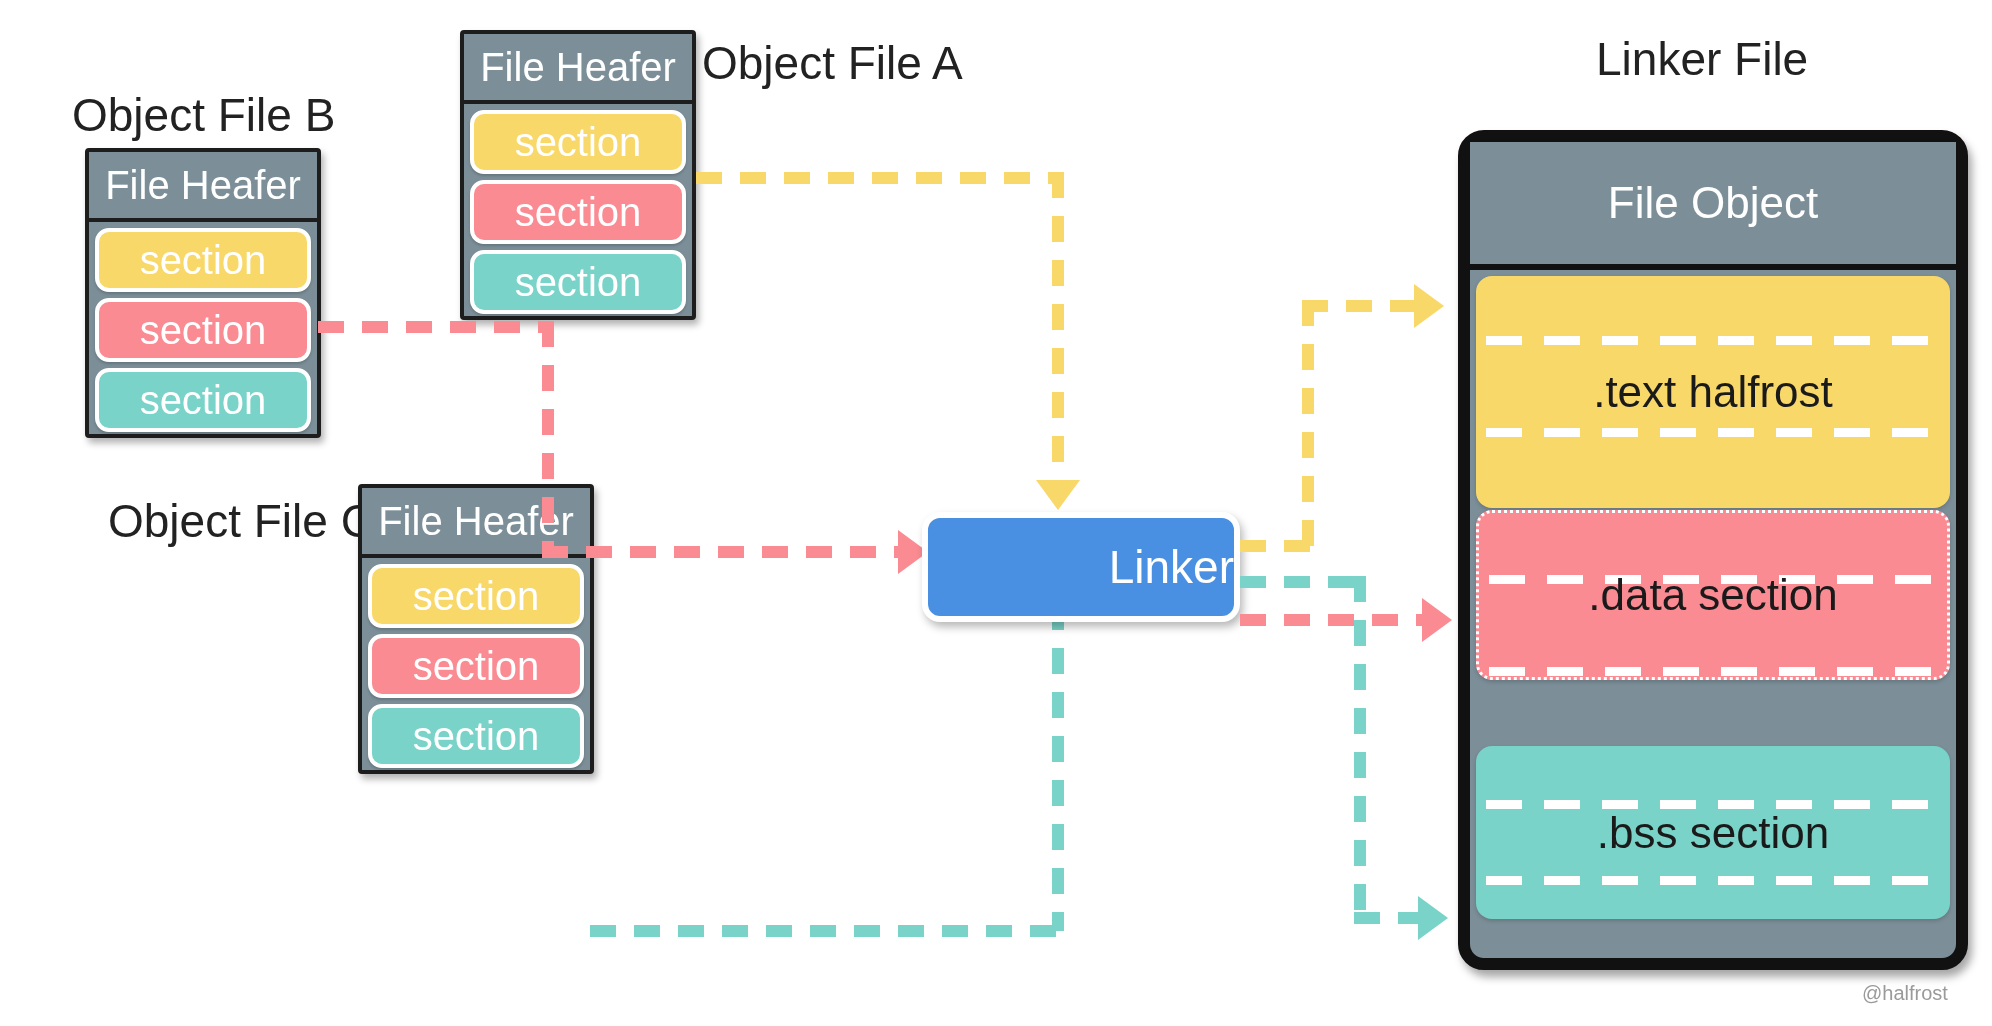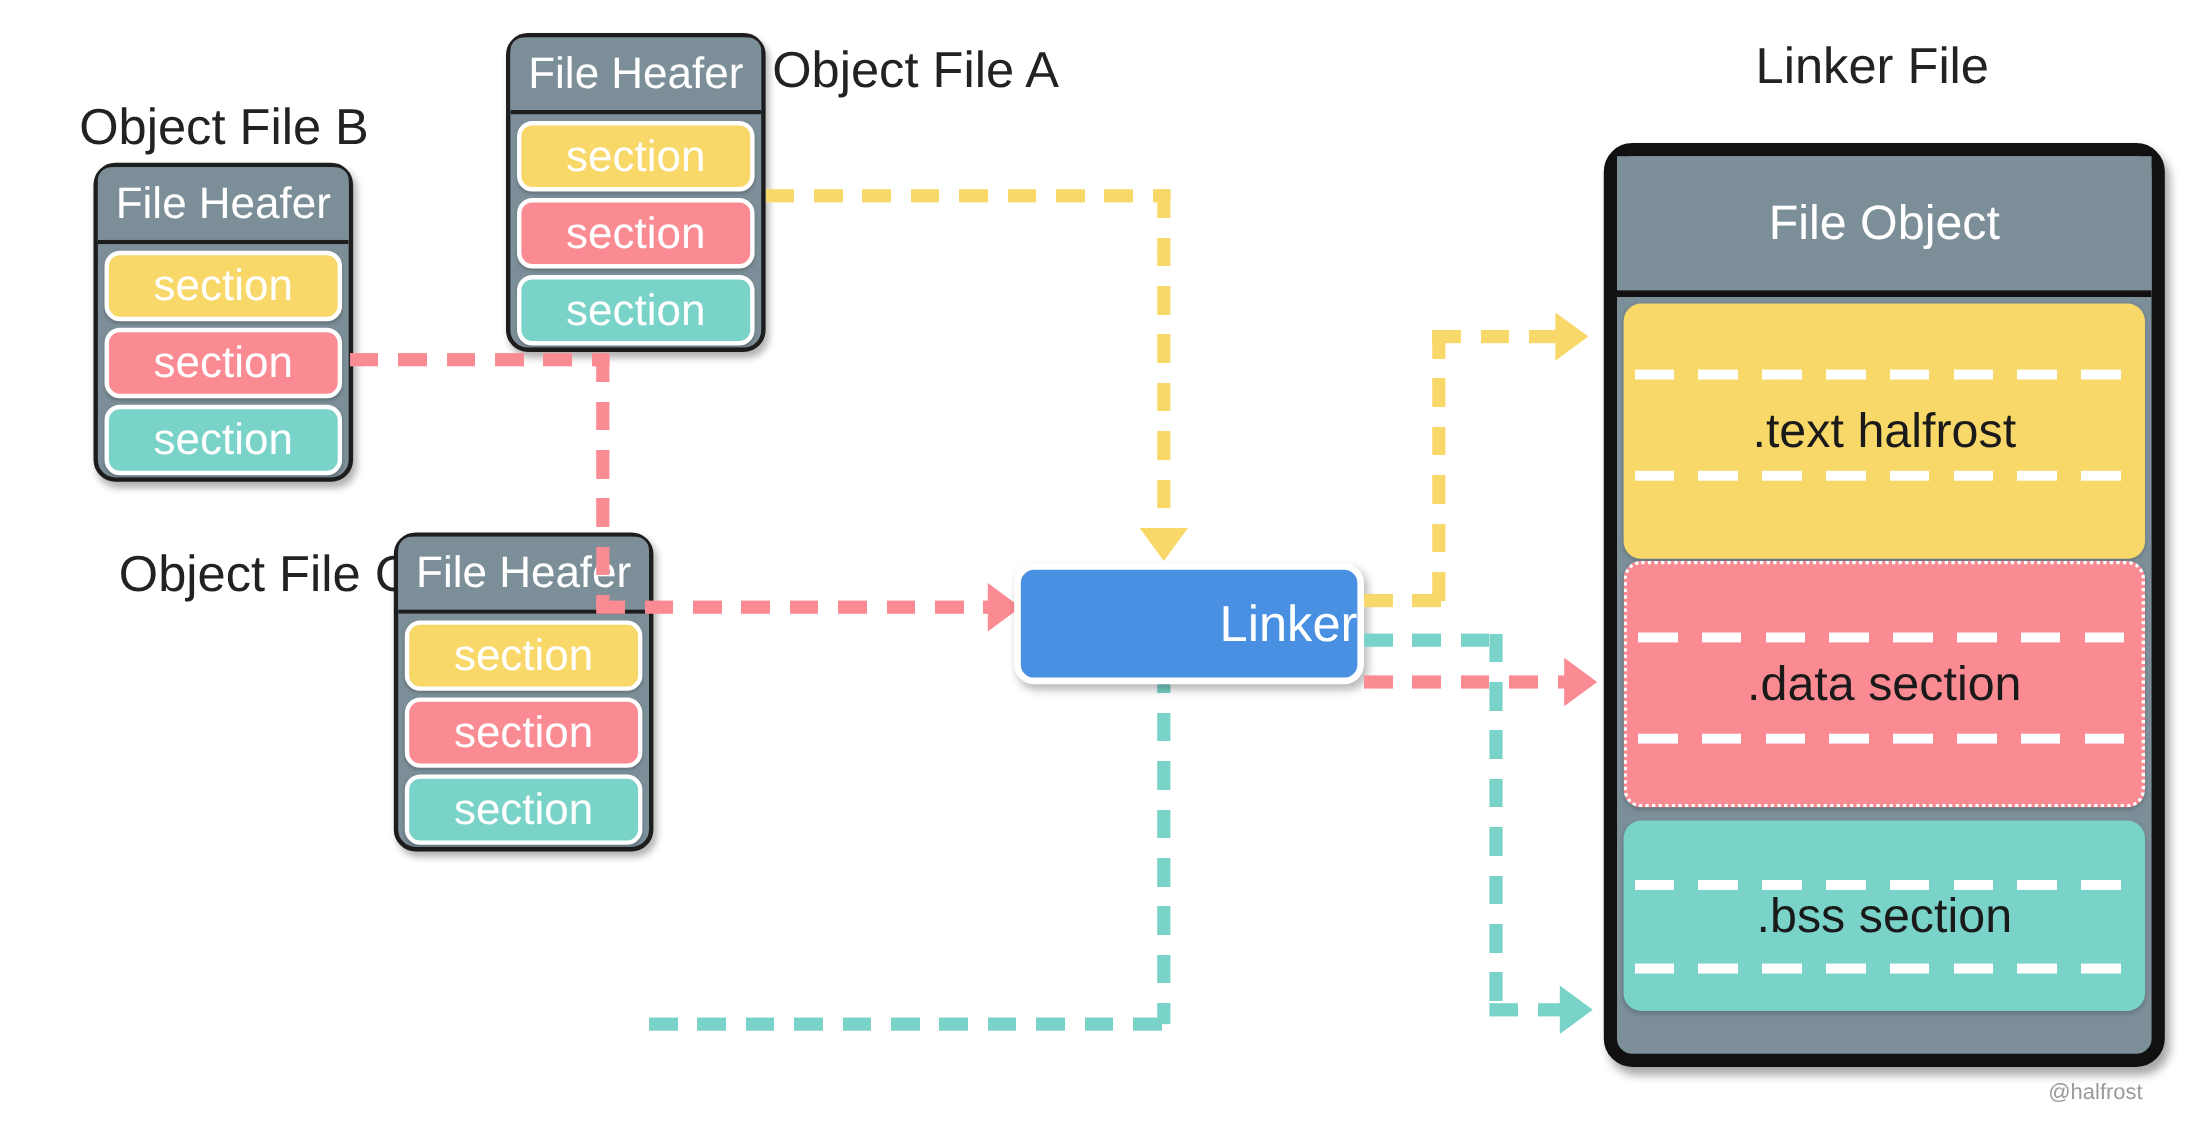--- a/index.html
+++ b/index.html
@@ -14,21 +14,21 @@
   .title{
     position:absolute;color:#222222;font-size:46px;font-weight:400;
     white-space:nowrap;line-height:1;
   }
 
   
   .objfile{
     position:absolute;
     background:#7c8f99;
     border:4px solid #1d1d1d;
-    border-radius:20px;
+    border-radius:4px;
     box-shadow:3px 5px 7px rgba(0,0,0,.30);
     box-sizing:border-box;
   }
   .obj-header{
     position:absolute;left:0;right:0;top:0;
     background:#7c8f99;
     border-bottom:4px solid #1d1d1d;
     border-radius:12px 12px 0 0;
     color:#ffffff;font-size:40px;
     display:flex;align-items:center;justify-content:center;
@@ -181,21 +181,21 @@
   <div class="outfile" style="left:1458px;top:130px;width:510px;height:840px;">
 
     <div class="out-header" style="height:128px;">File Object</div>
 
     <div class="out-sec c-yellow" style="top:134px;height:232px;">
       <div class="band" style="top:60px;"></div>
       <div class="band" style="top:152px;"></div>
       <span class="out-label">.text halfrost</span>
     </div>
 
-    <div class="out-sec c-pink dotted-edge" style="top:368px;height:224px;">
+    <div class="out-sec c-pink dotted-edge" style="top:368px;height:170px;">
       <div class="band" style="top:62px;"></div>
       <div class="band" style="top:154px;"></div>
       <span class="out-label">.data section</span>
     </div>
 
     <div class="out-sec c-teal" style="top:604px;height:173px;">
       <div class="band" style="top:54px;"></div>
       <div class="band" style="top:130px;"></div>
       <span class="out-label">.bss section</span>
     </div>

